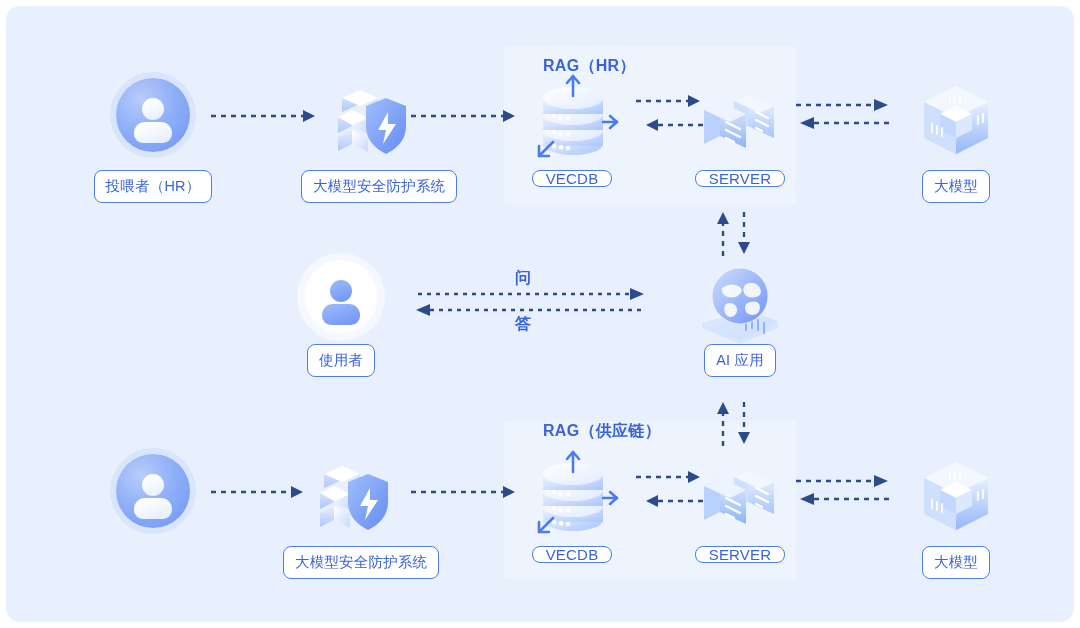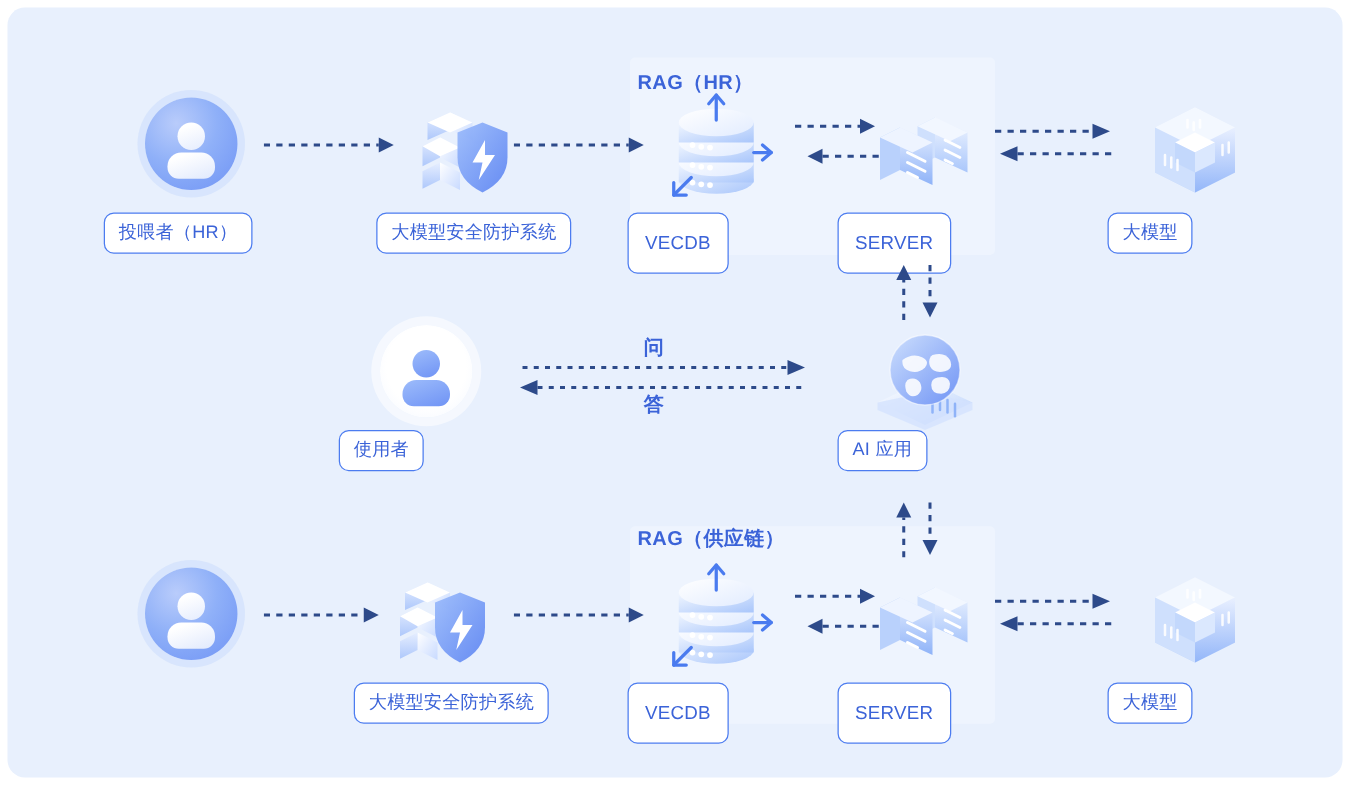--- a/index.html
+++ b/index.html
@@ -9,33 +9,33 @@
     position:absolute; left:6px; top:6px; width:1068px; height:616px;
     background:#e8f0fd; border-radius:14px; overflow:hidden;
   }
 
   
   .panel{
     position:absolute; background:#eef4fe; border-radius:4px;
   }
 
   
-  .node{ position:absolute; width:140px; }
+  .node{ position:absolute; width:140px; text-align:center; }
   .node .art{ height:96px; position:relative; }
   .pill{
     display:inline-block; background:#ffffff; border:1.6px solid #4c7cf0;
     border-radius:8px; color:#3b63d8; font-size:15px; line-height:1;
-    padding:16px 13px; white-space:nowrap; letter-spacing:.2px;
+    padding:0 13px; white-space:nowrap; letter-spacing:.2px;
   }
   .pill.cjk{ font-size:14.5px; padding:8px 11px; }
 
   
   .caption{
     position:absolute; color:#3b63d8; font-size:16px; font-weight:bold;
-    white-space:nowrap; letter-spacing:.3px;
+    white-space:nowrap; letter-spacing:.3px;margin-left:33px;
   }
   .flowlabel{
     position:absolute; color:#3b63d8; font-size:16px; font-weight:bold;
     white-space:nowrap; text-align:center;
   }
 
   
   .conn{ position:absolute; }
 
   

